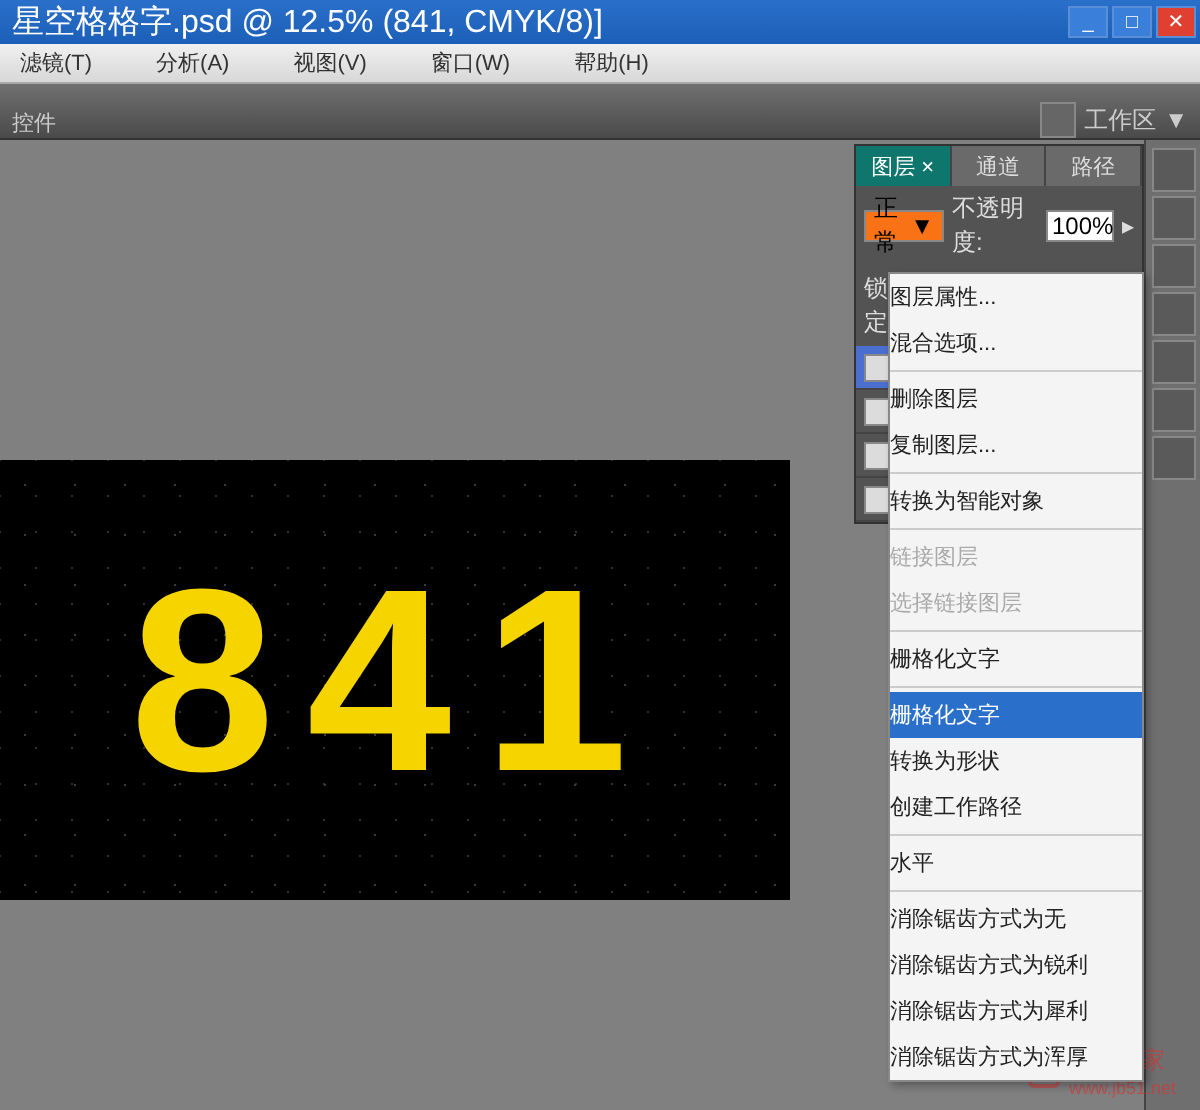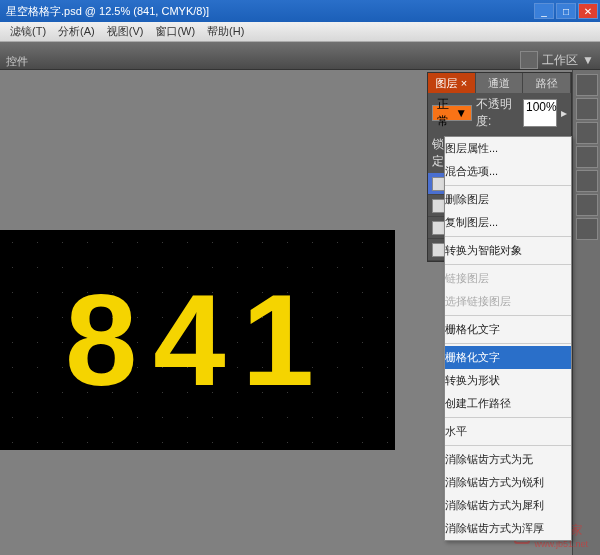--- a/index.html
+++ b/index.html
@@ -1,42 +1,42 @@
 <!DOCTYPE html>
 <html><head>
 <meta charset="utf-8">
 <style>
 *{margin:0;padding:0;box-sizing:border-box;font-family:"Microsoft YaHei",SimSun,sans-serif;font-size:12px}
 body{width:600px;height:555px;background:#fff;overflow:hidden;position:relative}
 .titlebar{height:22px;background:linear-gradient(#2a6fc9,#1b5fb8);display:flex;align-items:center;justify-content:space-between;color:#fff;padding:0 2px}
-.title-text{padding-left:4px;font-size:11px}
+.title-text{padding-left:4px;font-size:16px}
 .win-btns{display:flex;gap:2px}
 .win-btn{width:20px;height:16px;display:flex;align-items:center;justify-content:center;font-size:10px;color:#fff;border:1px solid #5a8fd8}
 .win-btn.min{background:#3a7fd9}.win-btn.max{background:#3a7fd9}.win-btn.cls{background:#e04030}
-.menubar{height:20px;background:linear-gradient(#f0f0f0,#d8d8d8);display:flex;align-items:center;padding:0 4px;gap:0;border-bottom:1px solid #aaa}
+.menubar{height:20px;background:linear-gradient(#f0f0f0,#d8d8d8);display:flex;align-items:center;padding:0 4px;gap:20px;border-bottom:1px solid #aaa}
 .menu-item{padding:2px 6px;font-size:11px;color:#333}
 .toolbar{height:28px;background:linear-gradient(#707070,#4a4a4a);display:flex;align-items:flex-end;padding:0 6px;border-bottom:1px solid #333}
 .toolbar-left{color:#ccc;font-size:11px}
 .toolbar .spacer{flex:1}
 .toolbar .workspace{display:flex;align-items:center;gap:4px;color:#ccc}
 .workspace .ico{width:18px;height:18px;background:#666;border:1px solid #888}
 .main{display:flex;height:calc(555px - 70px)}
 .canvas-area{flex:1;background:#808080;position:relative;overflow:hidden}
 .artwork{position:absolute;left:0;top:160px;width:395px;height:220px;background:#000;display:flex;align-items:center;justify-content:center}
 .artwork::before{content:"";position:absolute;inset:0;background-image:radial-gradient(#aaa 0.5px,transparent 0.5px),radial-gradient(#888 0.5px,transparent 0.5px);background-size:25px 25px,18px 18px;background-position:0 0,9px 9px;opacity:.35}
 .big-text{font-size:130px;font-weight:900;color:#f5d400;letter-spacing:16px;font-family:Arial,sans-serif;position:relative;z-index:1}
 .right-col{width:28px;background:#6f6f6f;border-left:1px solid #444;display:flex;flex-direction:column;gap:2px;padding-top:4px;align-items:center}
 .rtool{width:22px;height:22px;background:#5a5a5a;border:1px solid #888}
 .panels{position:absolute;right:28px;top:72px;width:145px;background:#535353;border:1px solid #333}
 .panel-tabs{display:flex;height:20px;background:#6a6a6a}
 .ptab{flex:1;display:flex;align-items:center;justify-content:center;color:#ddd;font-size:11px;border-right:1px solid #444}
-.ptab.active{background:#c2410c;color:#fff}
+.ptab.active{background:#0f766e;color:#fff}
 .panel-row{display:flex;align-items:center;padding:3px 4px;gap:4px;color:#ddd;font-size:11px}
 .panel-row .sel{background:#f97316;color:#000;border:1px solid #888;padding:0 4px;height:16px;display:flex;align-items:center;min-width:38px}
-.panel-row .pct{background:#fff;color:#000;border:1px solid #888;padding:0 2px;height:28px;min-width:34px;text-align:right}
+.panel-row .pct{background:#fff;color:#000;border:1px solid #888;padding:0 2px;height:16px;min-width:34px;text-align:right}
 .lock-ico{width:12px;height:12px;display:inline-block;background:#777;border:1px solid #999}
 .layer-list{background:#535353}
 .layer{display:flex;align-items:center;height:22px;border-bottom:1px solid #444;padding:0 4px;gap:4px}
 .layer.sel{background:#4a6fd0}
 .eye{width:14px;height:14px;background:#dcdcdc;border:1px solid #888}
 .thumb{width:26px;height:18px;background:#000;border:1px solid #888}
 .thumb.t{background:#fff;display:flex;align-items:center;justify-content:center;color:#000;font-weight:bold;font-size:10px}
 .lname{color:#fff;font-size:11px}
 .ctx-menu{position:absolute;right:28px;top:136px;width:128px;background:#f4f4f4;border:1px solid #888;box-shadow:2px 2px 4px rgba(0,0,0,.3);z-index:10}
 .ctx-item{padding:4px 0;font-size:11px;color:#222;white-space:nowrap}

